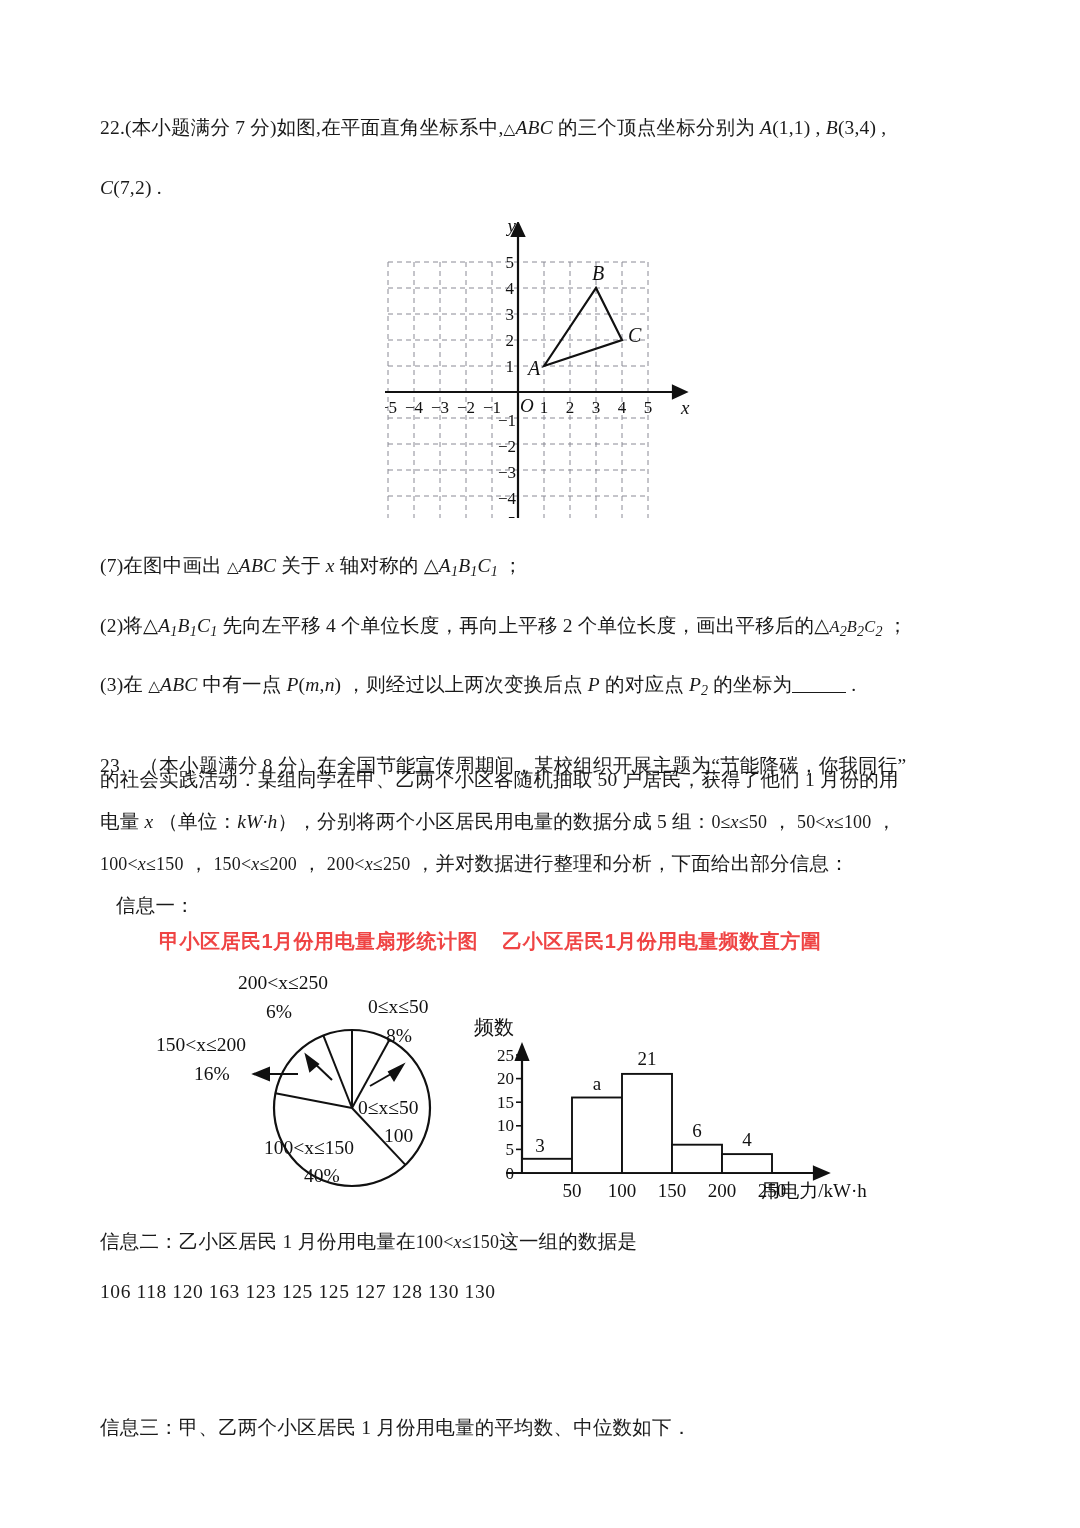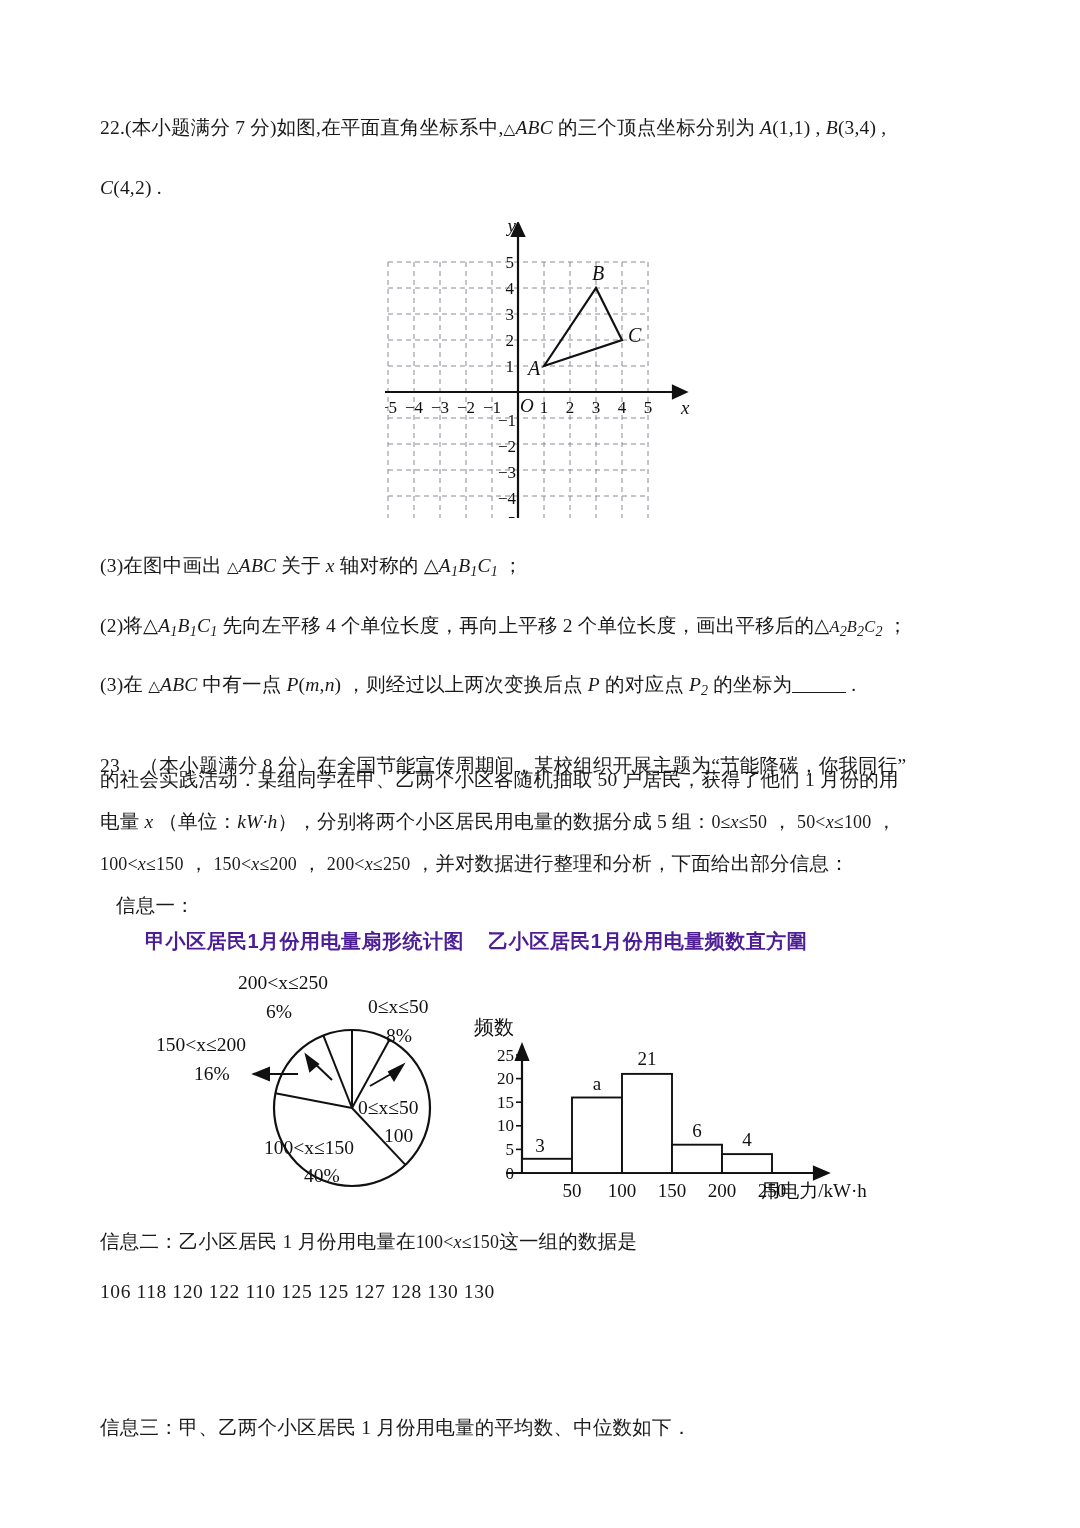--- a/index.html
+++ b/index.html
@@ -48,28 +48,28 @@
   #coord-plane {
     position: absolute;
     left: 385px;
     top: 222px;
     width: 310px;
     height: 296px;
   }
   
   #chart-titles {
     position: absolute;
-    left: 145px;
+    left: 159px;
     top: 928px;
     font-size: 20px;
     letter-spacing: 0.5px;
     white-space: nowrap;
     font-family: "Liberation Sans", "DejaVu Sans", sans-serif;
     font-weight: 600;
-    color: #4c1d95;
+    color: #ef4444;
     text-align: center;
   }
   #chart-titles .gap { display: inline-block; width: 24px; }
   #pie-chart {
     position: absolute;
     left: 146px;
     top: 962px;
     width: 350px;
     height: 236px;
   }
@@ -86,21 +86,21 @@
 </style>
 </head>
 <body>
 
 <div class="page">
 
   <div class="para" style="left:100px; top:108px;">
     <span>22.(本小题满分 7 分)如图,在平面直角坐标系中,</span><span class="it small-tri">△</span><span class="it">ABC</span><span> 的三个顶点坐标分别为 </span><span class="it">A</span><span>(1,1)</span><span> , </span><span class="it">B</span><span>(3,4)</span><span> ,</span>
   </div>
   <div class="para" style="left:100px; top:168px;">
-    <span class="it">C</span><span>(4,2)</span><span> .</span>
+    <span class="it">C</span><span>(7,2)</span><span> .</span>
   </div>
 
   <div id="coord-plane">
     <svg width="310" height="296" viewBox="0 0 310 296">
 
       <g stroke="#8a8a95" stroke-width="1" stroke-dasharray="5,4" fill="none">
         <line x1="3" y1="40" x2="263" y2="40"></line>
         <line x1="3" y1="66" x2="263" y2="66"></line>
         <line x1="3" y1="92" x2="263" y2="92"></line>
         <line x1="3" y1="118" x2="263" y2="118"></line>
@@ -165,21 +165,21 @@
 
       <g class="chart-text" fill="#111" font-size="20" font-style="italic">
         <text x="143" y="153">A</text>
         <text x="207" y="58">B</text>
         <text x="243" y="120">C</text>
       </g>
     </svg>
   </div>
 
   <div class="para" style="left:100px; top:546px;">
-    <span>(3)在图中画出 </span><span class="it small-tri">△</span><span class="it">ABC</span><span> 关于 </span><span class="it">x</span><span> 轴对称的 </span><span>△</span><span class="it">A</span><span class="it sub">1</span><span class="it">B</span><span class="it sub">1</span><span class="it">C</span><span class="it sub">1</span><span> ；</span>
+    <span>(7)在图中画出 </span><span class="it small-tri">△</span><span class="it">ABC</span><span> 关于 </span><span class="it">x</span><span> 轴对称的 </span><span>△</span><span class="it">A</span><span class="it sub">1</span><span class="it">B</span><span class="it sub">1</span><span class="it">C</span><span class="it sub">1</span><span> ；</span>
   </div>
 
   <div class="para" style="left:100px; top:606px;">
     <span>(2)将△</span><span class="it">A</span><span class="it sub">1</span><span class="it">B</span><span class="it sub">1</span><span class="it">C</span><span class="it sub">1</span><span> 先向左平移 4 个单位长度，再向上平移 2 个单位长度，画出平移后的△</span><span class="it" style="font-size:0.84em">A</span><span class="it sub">2</span><span class="it" style="font-size:0.84em">B</span><span class="it sub">2</span><span class="it" style="font-size:0.84em">C</span><span class="it sub">2</span><span> ；</span>
   </div>
 
   <div class="para" style="left:100px; top:665px;">
     <span>(3)在 </span><span class="it small-tri">△</span><span class="it">ABC</span><span> 中有一点 </span><span class="it">P</span><span>(</span><span class="it">m</span><span>,</span><span class="it">n</span><span>)</span><span> ，则经过以上两次变换后点 </span><span class="it">P</span><span> 的对应点 </span><span class="it">P</span><span class="it sub">2</span><span> 的坐标为</span><span class="blank-line"></span><span> .</span>
   </div>
 
@@ -303,19 +303,19 @@
         <text x="306" y="185">250</text>
       </g>
       <text class="chart-text" x="348" y="185" font-size="19" fill="#111" text-anchor="middle">用电力/kW·h</text>
     </svg>
   </div>
 
   <div class="para" style="left:100px; top:1222px;">
     <span>信息二：</span><span>乙小区居民 1 月份用电量在</span><span style="font-size:0.92em">100&lt;</span><span class="it" style="font-size:0.92em">x</span><span style="font-size:0.92em">≤150</span><span>这一组的数据是</span>
   </div>
 
-  <div class="para" style="left:100px; top:1272px; letter-spacing:0.6px;">106  118  120  122  110  125  125  127  128  130  130</div>
+  <div class="para" style="left:100px; top:1272px; letter-spacing:0.6px;">106  118  120  163  123  125  125  127  128  130  130</div>
 
   <div class="para" style="left:100px; top:1408px;">
     <span>信息三：</span><span>甲、乙两个小区居民 1 月份用电量的平均数、中位数如下．</span>
   </div>
 
 </div>
 
 </body></html>

